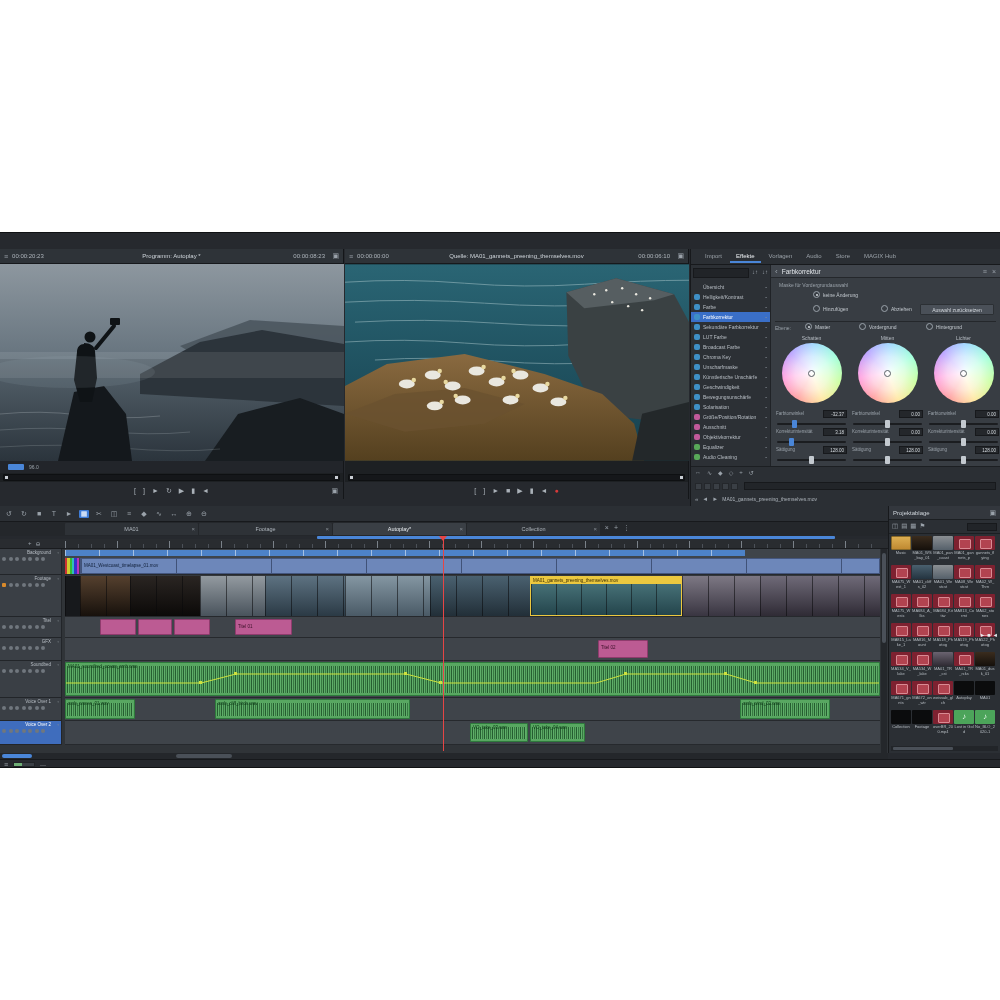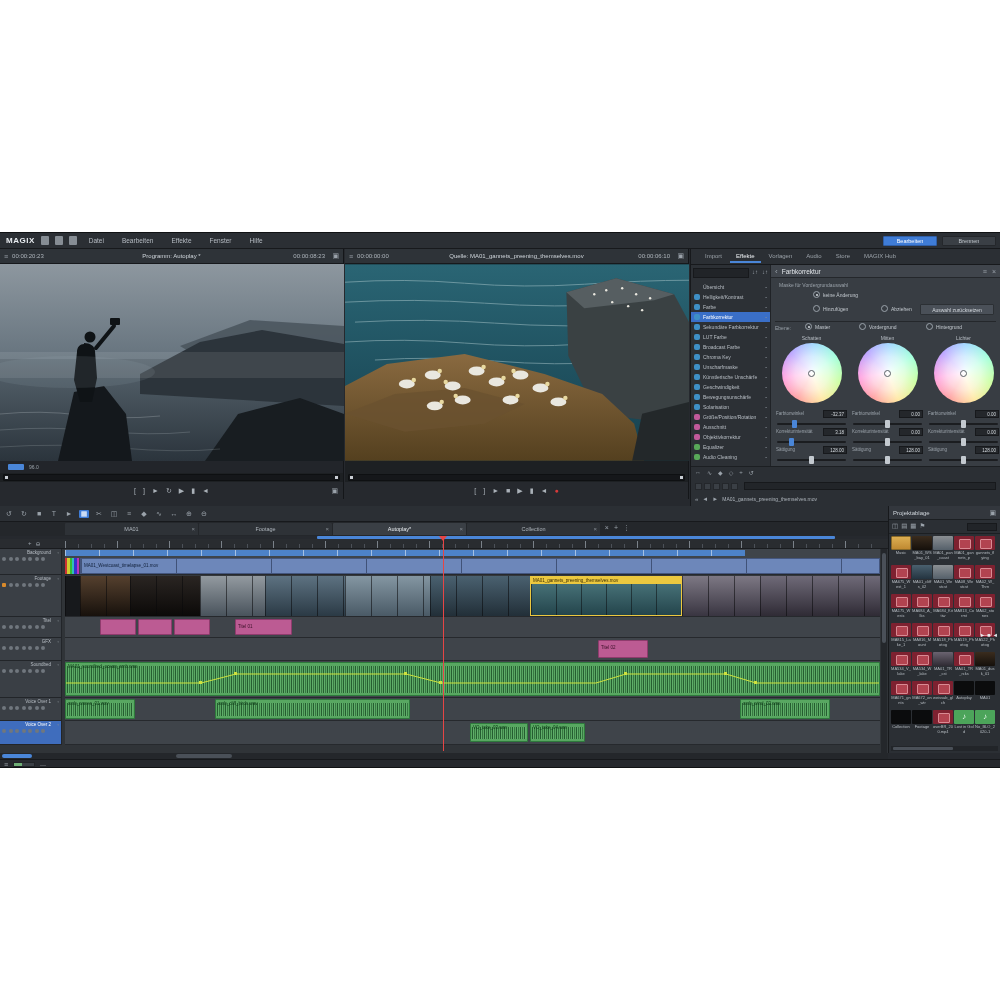--- a/index.html
+++ b/index.html
@@ -162,44 +162,20 @@
 .v4 .th{background:linear-gradient(#6a6370,#2f2b33)}
 .mpctl{position:absolute;right:2px;top:126px;display:flex;gap:2px;color:#e8ecf0;font-size:5.5px;z-index:3}
 .mpscroll{position:absolute;left:2px;bottom:2px;right:2px;height:5px;background:#222529}
 .mpscroll .h{position:absolute;left:2px;top:1px;width:60px;height:3px;background:#4a5058;border-radius:1px}
 </style>
 </head>
 <body>
 
 <div id="app">
 
-  <div class="menubar r">
-    <span class="logo">MAGIX</span>
-    <span class="docic"></span>
-    <span class="docic"></span>
-    <span class="docic"></span>
-
-      <span class="menuitem">Datei</span>
-
-      <span class="menuitem">Bearbeiten</span>
-
-      <span class="menuitem">Effekte</span>
-
-      <span class="menuitem">Fenster</span>
-
-      <span class="menuitem">Hilfe</span>
-
-    <div class="modebtns">
-
-        <span class="modebtn mode-active">Bearbeiten</span>
-
-        <span class="modebtn">Brennen</span>
-
-    </div>
-  </div>
 
   <div class="monpanel r" style="left:0;width:344px;border-right:1px solid #141619">
     <div class="monhead">
       <span class="ic">≡</span>
       <span class="montc">00:00:20:23</span>
       <span class="montitle">Programm: Autoplay *</span>
       <span class="montc right">00:00:08:23</span>
       <span class="monicon">▣</span>
     </div>
     <div class="vidwrap">

